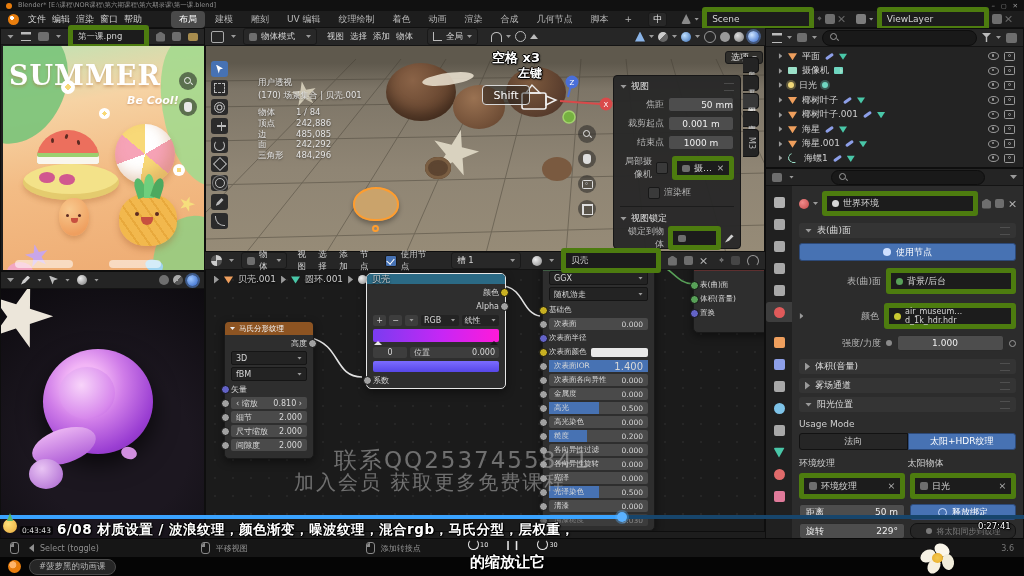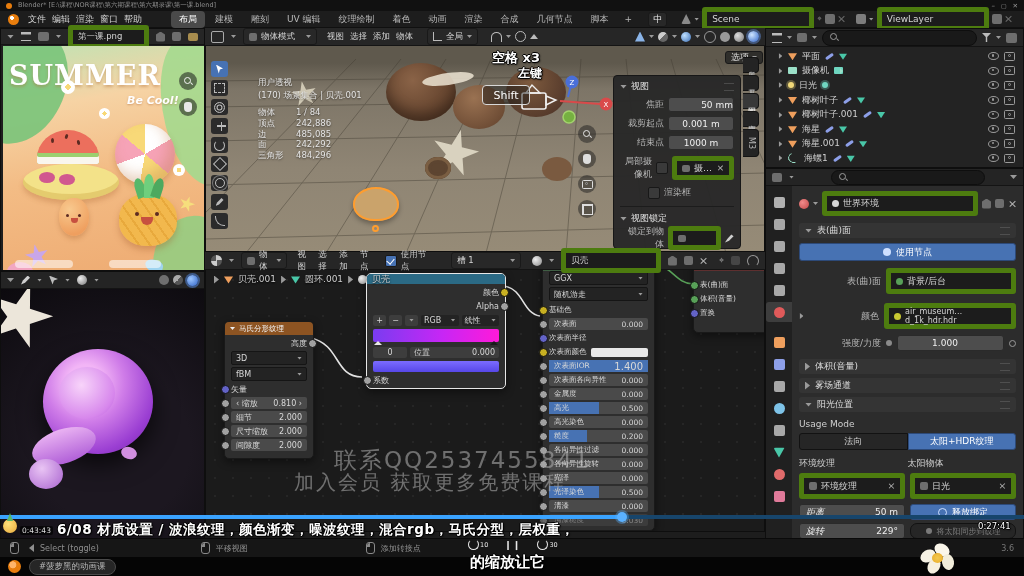--- a/index.html
+++ b/index.html
@@ -9,21 +9,21 @@
   .abs{position:absolute;box-sizing:border-box;}
   .f{display:flex;align-items:center;}
   .nowrap{white-space:nowrap;}
   
   .chev{width:7px;height:4px;background:#9a9a9a;clip-path:polygon(0 0,100% 0,50% 100%);flex:0 0 auto;}
   .chev.sm{width:5px;height:3px;}
   .tri-r{width:5px;height:8px;background:#9a9a9a;clip-path:polygon(0 0,100% 50%,0 100%);flex:0 0 auto;}
   .dd{display:flex;align-items:center;gap:4px;background:#282828;border:1px solid #191919;border-radius:3px;padding:1px 5px;color:#d6d6d6;}
   .field{display:flex;align-items:center;gap:4px;background:#1c1c1c;border:5px solid #4d7c0f;border-radius:3px;padding:1px 5px;color:#d6d6d6;}
   .slider{position:relative;background:#4d4d4d;border:1px solid #2a2a2a;border-radius:3px;overflow:hidden;color:#f0f0f0;}
-  .slider .lab{position:absolute;left:6px;top:50%;transform:translateY(-50%);z-index:1;font-style:italic;}
+  .slider .lab{position:absolute;left:6px;top:50%;transform:translateY(-50%);z-index:1;}
   .slider .val{position:absolute;right:6px;top:50%;transform:translateY(-50%);z-index:1;}
   .slider .cval{position:absolute;left:0;right:11px;top:50%;transform:translateY(-50%);text-align:center;z-index:1;}
   .btn-blue{background:#4772b3;border:1px solid #2d4a79;border-radius:3px;color:#fff;display:flex;align-items:center;justify-content:center;gap:5px;}
   .btn-dark{background:#262626;border:1px solid #121212;border-radius:7px;color:#cfcfcf;display:flex;align-items:center;justify-content:center;gap:5px;}
   .cb{width:10px;height:10px;background:#3a3a3a;border:1px solid #181818;border-radius:2px;flex:0 0 auto;position:relative;}
   .cb.on{background:#4772b3;}
   .cb.on::after{content:"";position:absolute;left:2px;top:1px;width:4px;height:6px;border:solid #fff;border-width:0 1.5px 1.5px 0;transform:rotate(40deg);}
   .grip{width:10px;height:6px;border-top:1px solid #6a6a6a;border-bottom:1px solid #6a6a6a;opacity:.5;}
   .xicon{position:relative;width:8px;height:8px;flex:0 0 auto;}
   .xicon::before,.xicon::after{content:"";position:absolute;left:3.5px;top:0;width:1.3px;height:8px;background:#b5b5b5;}

